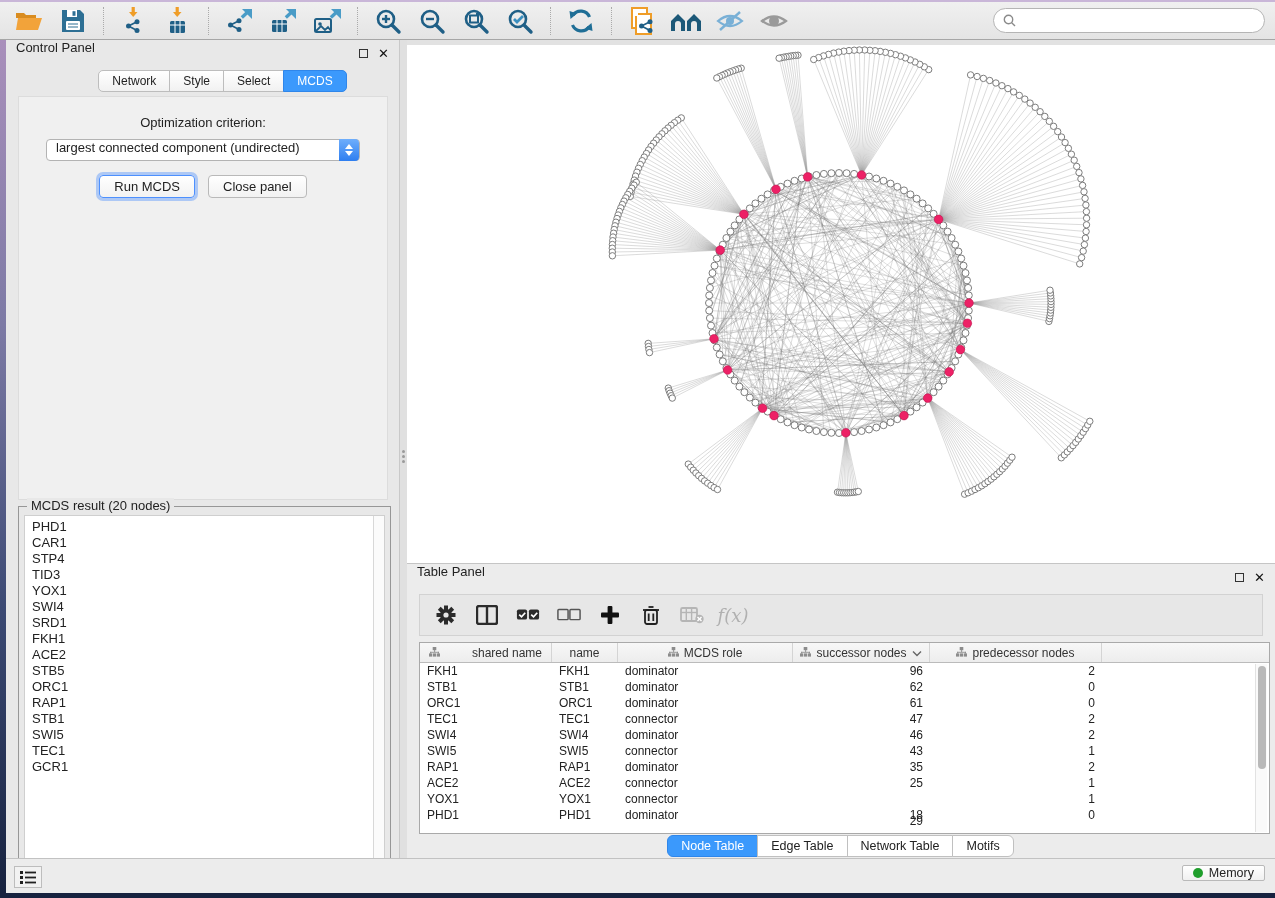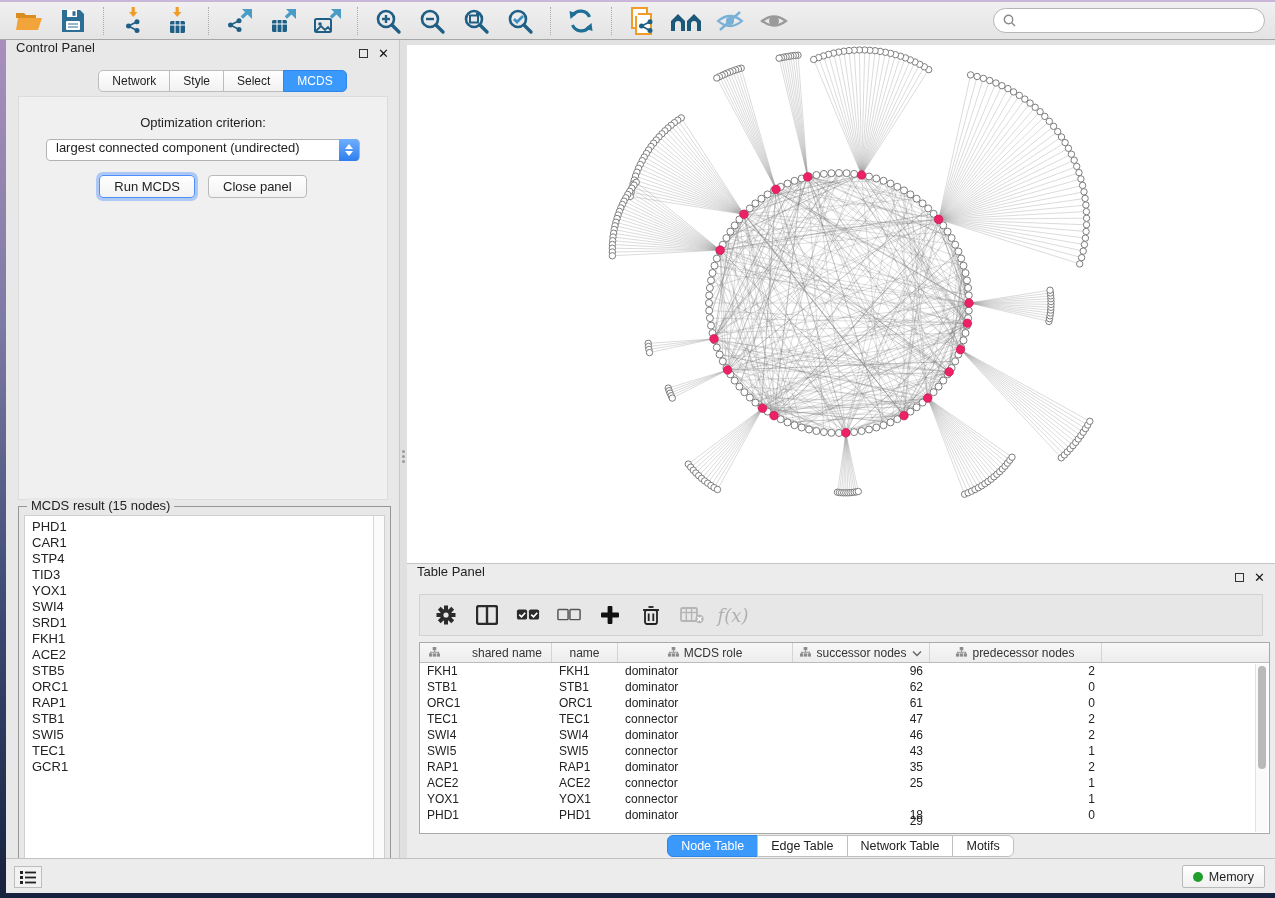--- a/index.html
+++ b/index.html
@@ -76,21 +76,21 @@
   #dt-thumb{position:absolute;left:2px;top:2px;width:8px;height:103px;background:#b9b9b9;border-radius:4px;}
   #tp-tabs{position:absolute;left:0;top:271px;width:868px;display:flex;justify-content:center;}
   .bottom-tab{padding:3px 13px;font-size:12.5px;background:#fff;border:1px solid #c0c0c0;margin-left:-1px;color:#222;}
   .bottom-tab:first-child{border-radius:0 0 6px 6px;border-radius:6px 0 0 6px;}
   .bottom-tab:last-child{border-radius:0 6px 6px 0;}
   .bottom-tab.active{background:#3b99fc;border-color:#2f86ea;color:#fff;}
   
   #status-bar{position:absolute;left:6px;top:858px;width:1269px;height:35px;background:#ececec;border-top:1px solid #c2c2c2;}
   #menu-btn{position:absolute;left:8px;top:7px;width:28px;height:22px;background:#f2f2f2;border:1px solid #bdbdbd;
     display:flex;align-items:center;justify-content:center;}
-  #memory-btn{position:absolute;right:10px;top:6px;height:23px;background:linear-gradient(#fff,#f0f0f0);
+  #memory-btn{position:absolute;right:10px;top:6px;height:16px;background:linear-gradient(#fff,#f0f0f0);
     border:1px solid #b9b9b9;border-radius:2px;display:flex;align-items:center;gap:6px;padding:0 10px;font-size:12.5px;}
   #memory-dot{width:10px;height:10px;border-radius:50%;background:#1f9e2c;}
 </style>
 </head>
 <body>
 
 <div id="screen">
 
   <div id="top-toolbar">
 
@@ -288,21 +288,21 @@
             <span class="chev-up"></span>
             <span class="chev-dn"></span>
           </span>
       </div>
       <div id="cp-buttons">
         <button class="mac-btn focused">Run MCDS</button>
         <button class="mac-btn">Close panel</button>
       </div>
     </div>
     <div id="mcds-group">
-      <div id="mcds-legend">MCDS result (15 nodes)</div>
+      <div id="mcds-legend">MCDS result (20 nodes)</div>
       <div id="mcds-list">
         <div id="mcds-items">
             <div>PHD1</div>
             <div>CAR1</div>
             <div>STP4</div>
             <div>TID3</div>
             <div>YOX1</div>
             <div>SWI4</div>
             <div>SRD1</div>
             <div>FKH1</div>

